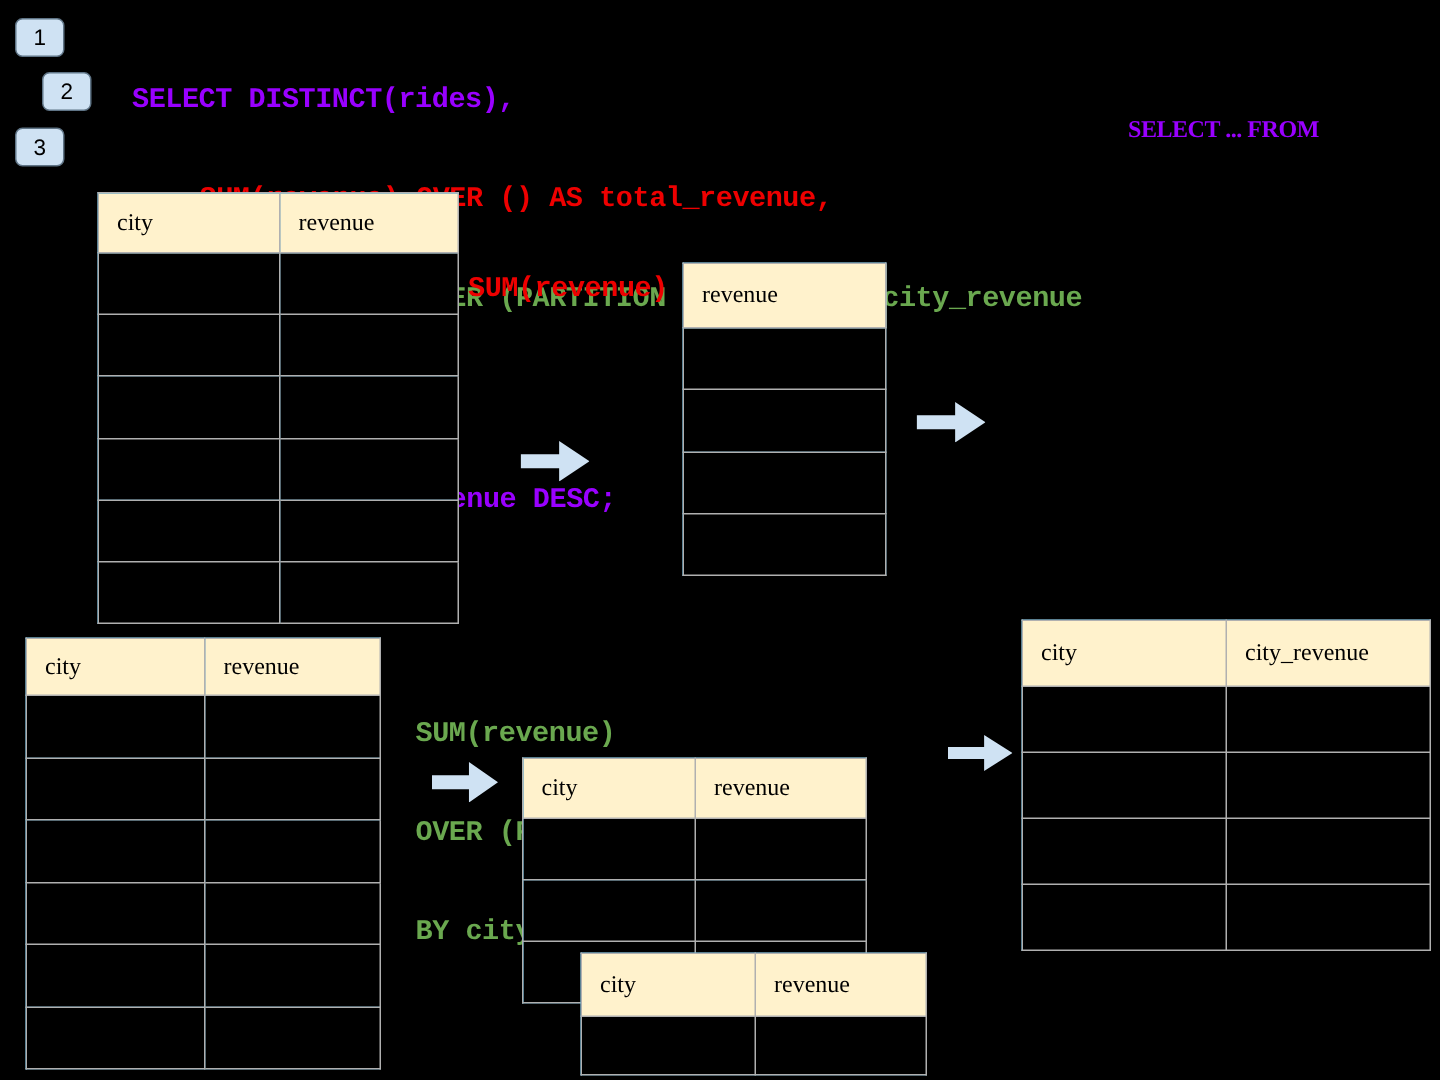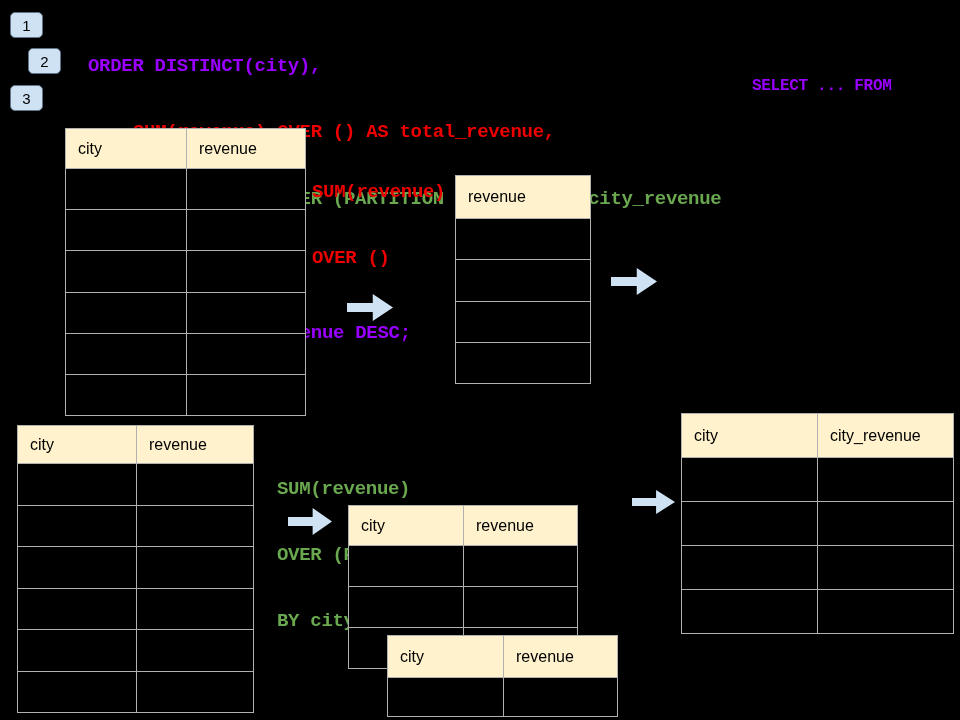--- a/index.html
+++ b/index.html
@@ -27,30 +27,31 @@
     color:#000;font-size:15px;line-height:1;
   }
 
   
   .code{
     position:absolute;
     font-family:"Liberation Mono","DejaVu Sans Mono",monospace;
     font-weight:bold;white-space:pre;letter-spacing:-0.3px;
   }
   .sql{font-size:19px;line-height:22.3px;}
-  .note{font-size:16px;line-height:21px;}
+  .note{font-size:16px;line-height:21px;font-family:Liberation Serif, serif;}
   .ann{font-size:19px;line-height:22px;}
   .purple{color:var(--purple);}
   .red{color:var(--red);}
   .green{color:var(--green);}
 
   
   table.dtable{
     position:absolute;border-collapse:collapse;table-layout:fixed;
     background:#0ea5e9;
+    font-family:Liberation Serif, serif;
   }
   table.dtable th{
     background:var(--header-fill);color:#000;font-weight:normal;
     font-size:16px;text-align:left;padding:0 0 0 12px;
     border:1px solid var(--table-border);
   }
   table.dtable td{
     background:#000;border:1px solid var(--table-border);padding:0;
   }
   .front{z-index:3;}
@@ -65,34 +66,33 @@
 </head>
 <body>
 
 <div id="stage">
 
   <div class="badge" style="left:10px;top:12px">1</div>
   <div class="badge" style="left:28px;top:48px">2</div>
   <div class="badge" style="left:10px;top:85px">3</div>
 
   <div class="code sql" style="left:88px;top:10px">
-    <div class="purple" style="padding-left:0">ORDER DISTINCT(city),</div>
+    <div class="purple" style="padding-left:0">SELECT DISTINCT(rides),</div>
     <div class="red" style="padding-left:45px">SUM(revenue) OVER () AS total_revenue,</div>
     <div class="green" style="padding-left:45px">SUM(revenue) OVER (PARTITION BY city) as city_revenue</div>
     <div class="purple" style="padding-left:23px">FROM rides</div>
     <div class="purple" style="padding-left:23px">ORDER by city_revenue DESC;</div>
   </div>
 
   <div class="code note" style="left:752px;top:34px">
     <div class="purple">SELECT ... FROM</div>
   </div>
 
   <div class="code ann" style="left:312px;top:137px">
     <div class="red">SUM(revenue)</div>
-    <div class="red">OVER ()</div>
   </div>
 
   <div class="code ann" style="left:277px;top:434px">
     <div class="green">SUM(revenue)</div>
     <div class="green">OVER (PARTITION</div>
     <div class="green">BY city)</div>
   </div>
 
   <table class="dtable back" style="left:65px;top:128px;width:240px">
     <colgroup>

